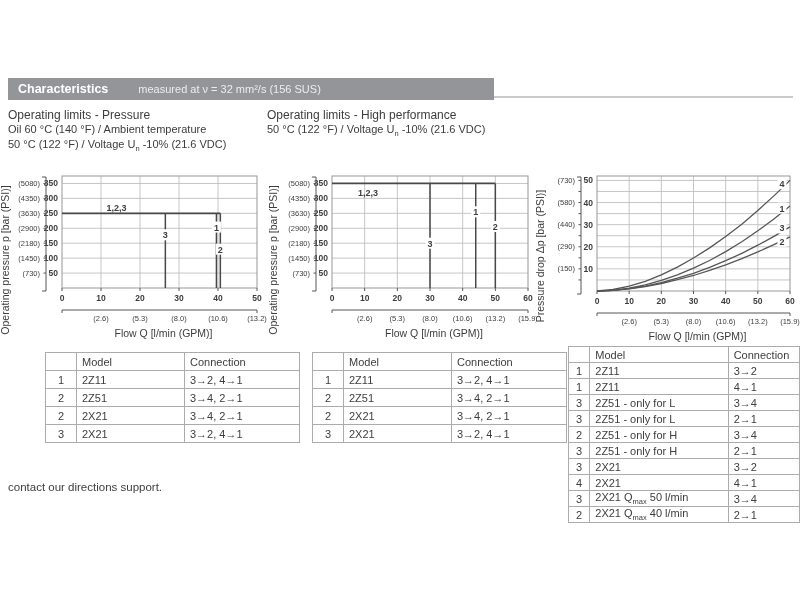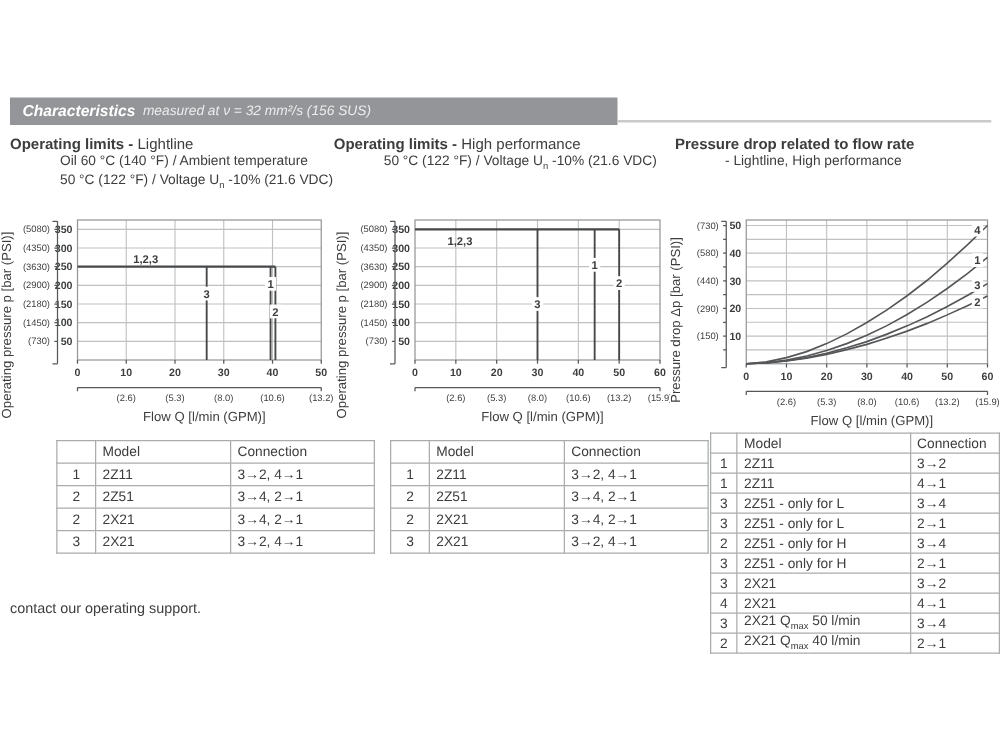--- a/index.html
+++ b/index.html
@@ -1,26 +1,26 @@
 <!DOCTYPE html>
 <html><head>
 <meta charset="utf-8">
 <style>
   html,body{margin:0;padding:0;background:#fff;}
   .page{position:relative;width:800px;height:600px;background:#ffffff;overflow:hidden;
         font-family:"Liberation Sans",sans-serif;color:#3c3d3e;}
   .char-bar{position:absolute;left:8px;top:78px;width:486px;height:22px;background:#939598;
-            display:flex;align-items:center;padding-left:10px;box-sizing:border-box;gap:6px;font-style:italic;}
+            display:flex;align-items:center;padding-left:10px;box-sizing:border-box;gap:6px;}
   .char-title{color:#ffffff;font-weight:bold;font-size:12.5px;}
-  .char-sub{color:#eceded;font-size:11px;}
+  .char-sub{color:#eceded;font-size:11px;margin-left:24px;}
   .bar-line{position:absolute;left:494px;top:96px;width:299px;height:2px;background:#c9cacc;}
   .sec{position:absolute;top:108px;}
   .sec .t{font-size:12px;}
-  .sec .t b{font-weight:bold;}
-  .sec .l{font-size:11px;line-height:15px;margin-left:40px;}
+  .sec .t b{font-weight:normal;}
+  .sec .l{font-size:11px;line-height:15px;}
   .sec .l:first-of-type{margin-top:11px;}
   .sec--tight .l:first-of-type{margin-top:2px;}
   .chart{position:absolute;}
   svg text{font-family:"Liberation Sans",sans-serif;fill:#3c3d3e;}
   svg .num{font-size:8.5px;font-weight:bold;}
   svg .small{font-size:7.5px;}
   svg .axlabel{font-size:10.5px;}
   svg .serlabel{font-size:9px;font-weight:bold;}
   svg .grid line{stroke:#bfc0c2;stroke-width:0.9;}
   svg .frame{fill:none;stroke:#95979a;stroke-width:1;}
@@ -50,34 +50,30 @@
 
 <div class="page">
 
   <div class="char-bar">
     <span class="char-title">Characteristics</span>
     <span class="char-sub">measured at ν = 32 mm²/s (156 SUS)</span>
   </div>
   <div class="bar-line"></div>
 
   <div class="sec" style="left:8px">
-    <div class="t"><b>Operating limits - </b><span>Lightline</span></div>
+    <div class="t"><b>Operating limits - </b><span>Pressure</span></div>
     <div class="l">Oil 60 °C (140 °F) / Ambient temperature</div>
     <div class="l">50 °C (122 °F) / Voltage U<sub>n</sub> -10% (21.6 VDC)</div>
   </div>
 
   <div class="sec" style="left:267px">
     <div class="t"><b>Operating limits - </b><span>High performance</span></div>
     <div class="l">50 °C (122 °F) / Voltage U<sub>n</sub> -10% (21.6 VDC)</div>
   </div>
 
-  <div class="sec sec--tight" style="left:540px">
-    <div class="t"><b>Pressure drop related to flow rate</b><span></span></div>
-    <div class="l">- Lightline, High performance</div>
-  </div>
 
   <div id="chart-0" class="chart" style="left:0px;top:168px"><svg width="270" height="182" viewBox="0 0 270 182">
         <g class="grid">
           <line x1="101" y1="8" x2="101" y2="120"></line>
           <line x1="140" y1="8" x2="140" y2="120"></line>
           <line x1="179" y1="8" x2="179" y2="120"></line>
           <line x1="218" y1="8" x2="218" y2="120"></line>
           <line x1="62" y1="105.06666666666666" x2="257" y2="105.06666666666666"></line>
           <line x1="62" y1="90.13333333333333" x2="257" y2="90.13333333333333"></line>
           <line x1="62" y1="75.19999999999999" x2="257" y2="75.19999999999999"></line>
@@ -439,16 +435,16 @@
           <tr>
             <td>2</td>
             <td>2X21 Q<sub>max</sub> 40 l/min</td>
             <td>2→1</td>
           </tr>
         </tbody>
       </table>
     </div>
 
   <div class="footnote">
-    <div>contact our operating support.</div>
+    <div>contact our directions support.</div>
   </div>
 
 </div>
 
 </body></html>

